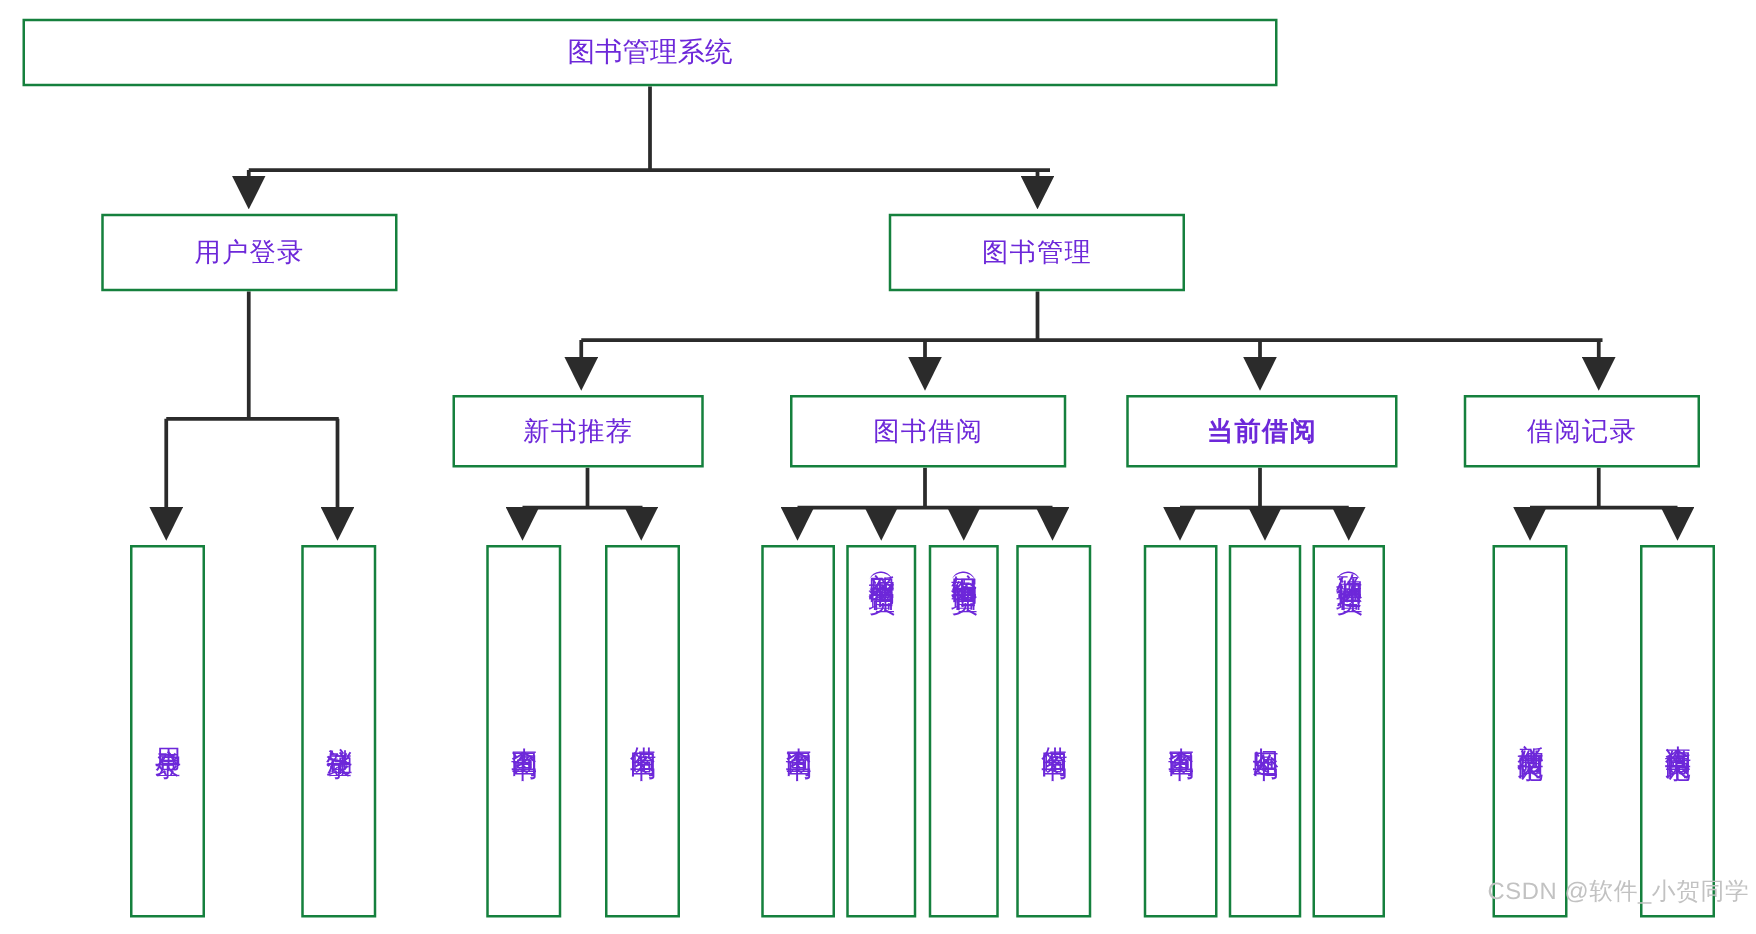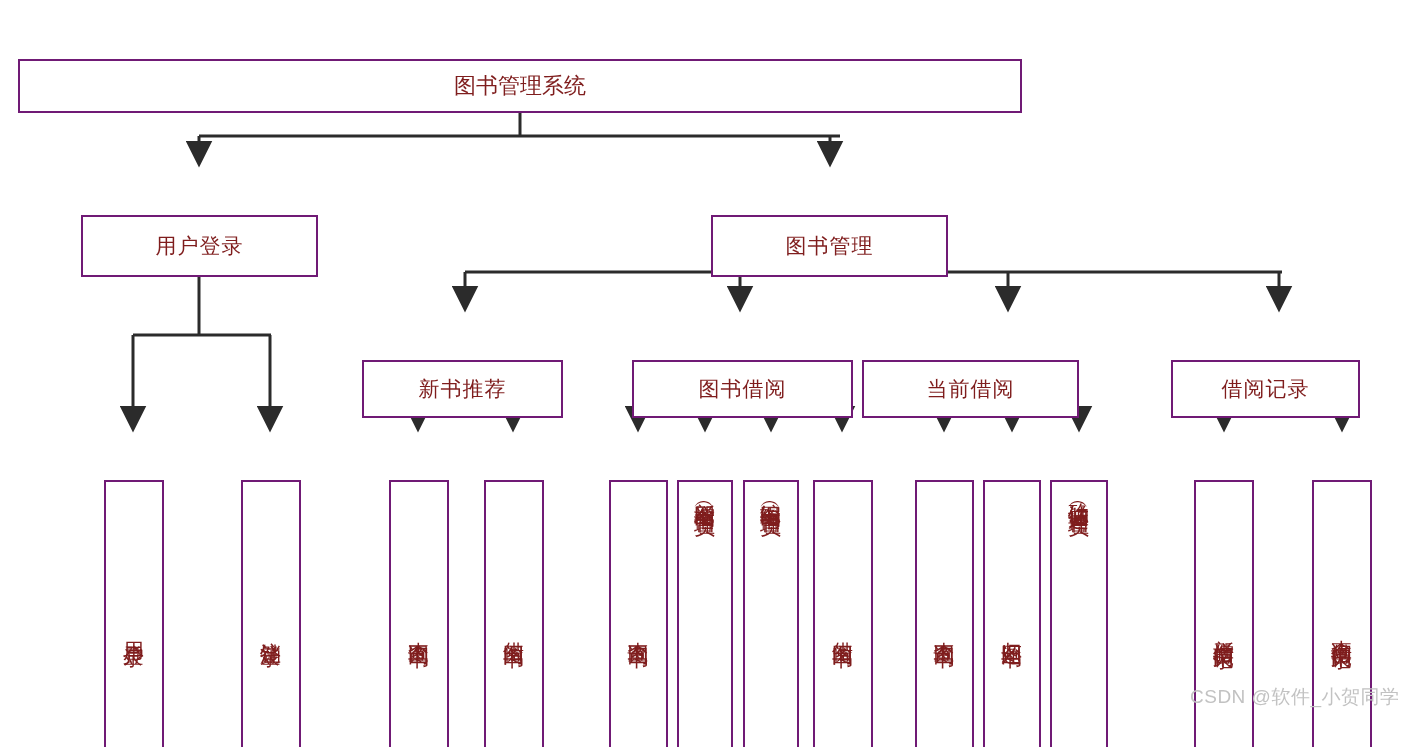--- a/index.html
+++ b/index.html
@@ -20,28 +20,27 @@
   #edges {
     position: absolute;
     left: 0;
     top: 0;
     width: 1405px;
     height: 747px;
   }
   .node {
     position: absolute;
     box-sizing: border-box;
-    border: 2px solid #701a75;
+    border: 2px solid #15803d;
     background: #ffffff;
     display: flex;
     align-items: center;
     justify-content: center;
-    color: #7f1d1d;
+    color: #6d28d9;
     z-index: 2;
-    margin-top: 44px;
   }
   .node.horiz {
     font-size: 21px;
     letter-spacing: 1px;
   }
   .node.root {
     font-size: 22px;
   }
   .node.vert {
     writing-mode: vertical-rl;
@@ -130,21 +129,21 @@
   <div class="node horiz" style="left:711px; top:171px; width:237px; height:62px;">
     <span>图书管理</span>
   </div>
 
   <div class="node horiz" style="left:362px; top:316px; width:201px; height:58px;">
     <span>新书推荐</span>
   </div>
   <div class="node horiz" style="left:632px; top:316px; width:221px; height:58px;">
     <span>图书借阅</span>
   </div>
-  <div class="node horiz" style="left:862px; top:316px; width:217px; height:58px;">
+  <div class="node horiz" style="left:901px; top:316px; width:217px; height:58px;font-weight:bold;">
     <span>当前借阅</span>
   </div>
   <div class="node horiz" style="left:1171px; top:316px; width:189px; height:58px;">
     <span>借阅记录</span>
   </div>
 
   <div class="node vert" style="left:104px; top:436px; width:60px; height:298px;">
     <span>用户登录</span>
   </div>
   <div class="node vert" style="left:241px; top:436px; width:60px; height:298px;">
@@ -180,15 +179,15 @@
     <span>确认归还（管理员）</span>
   </div>
 
   <div class="node vert" style="left:1194px; top:436px; width:60px; height:298px;">
     <span>新增借阅记录</span>
   </div>
   <div class="node vert" style="left:1312px; top:436px; width:60px; height:298px;">
     <span>查询借阅记录</span>
   </div>
 
-  <div class="watermark" style="left:1190px; top:684px;">CSDN @软件_小贺同学</div>
+  <div class="watermark" style="left:1190px; top:700px;">CSDN @软件_小贺同学</div>
 
 </div>
 
 </body></html>

